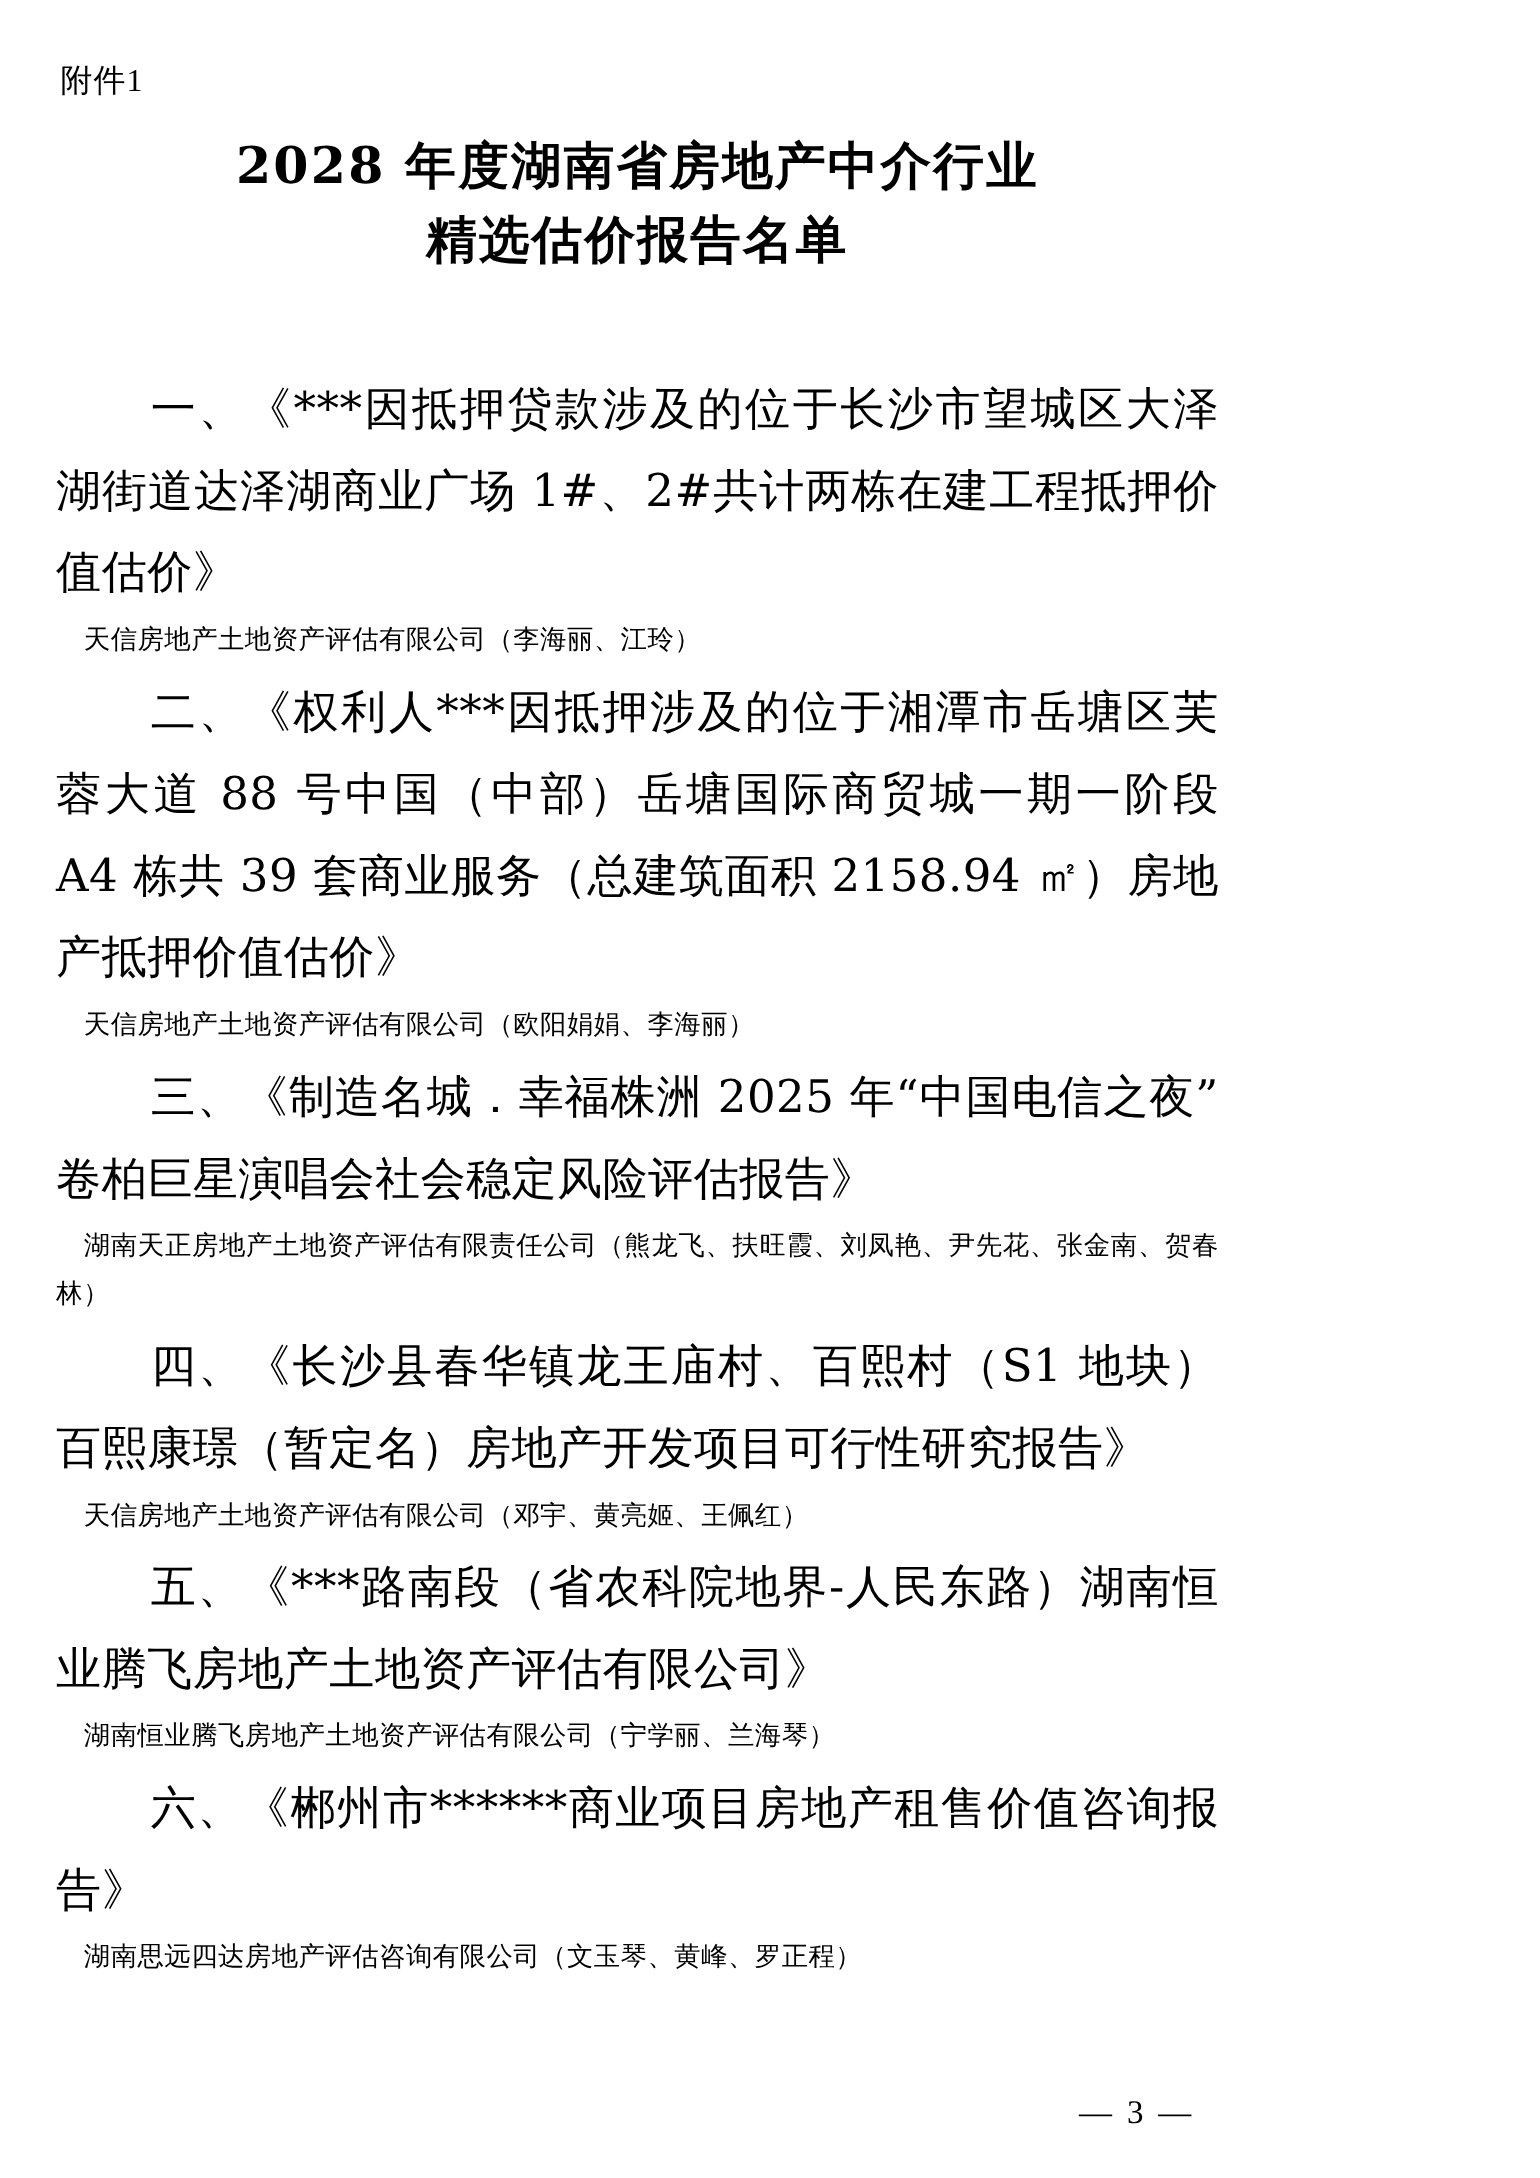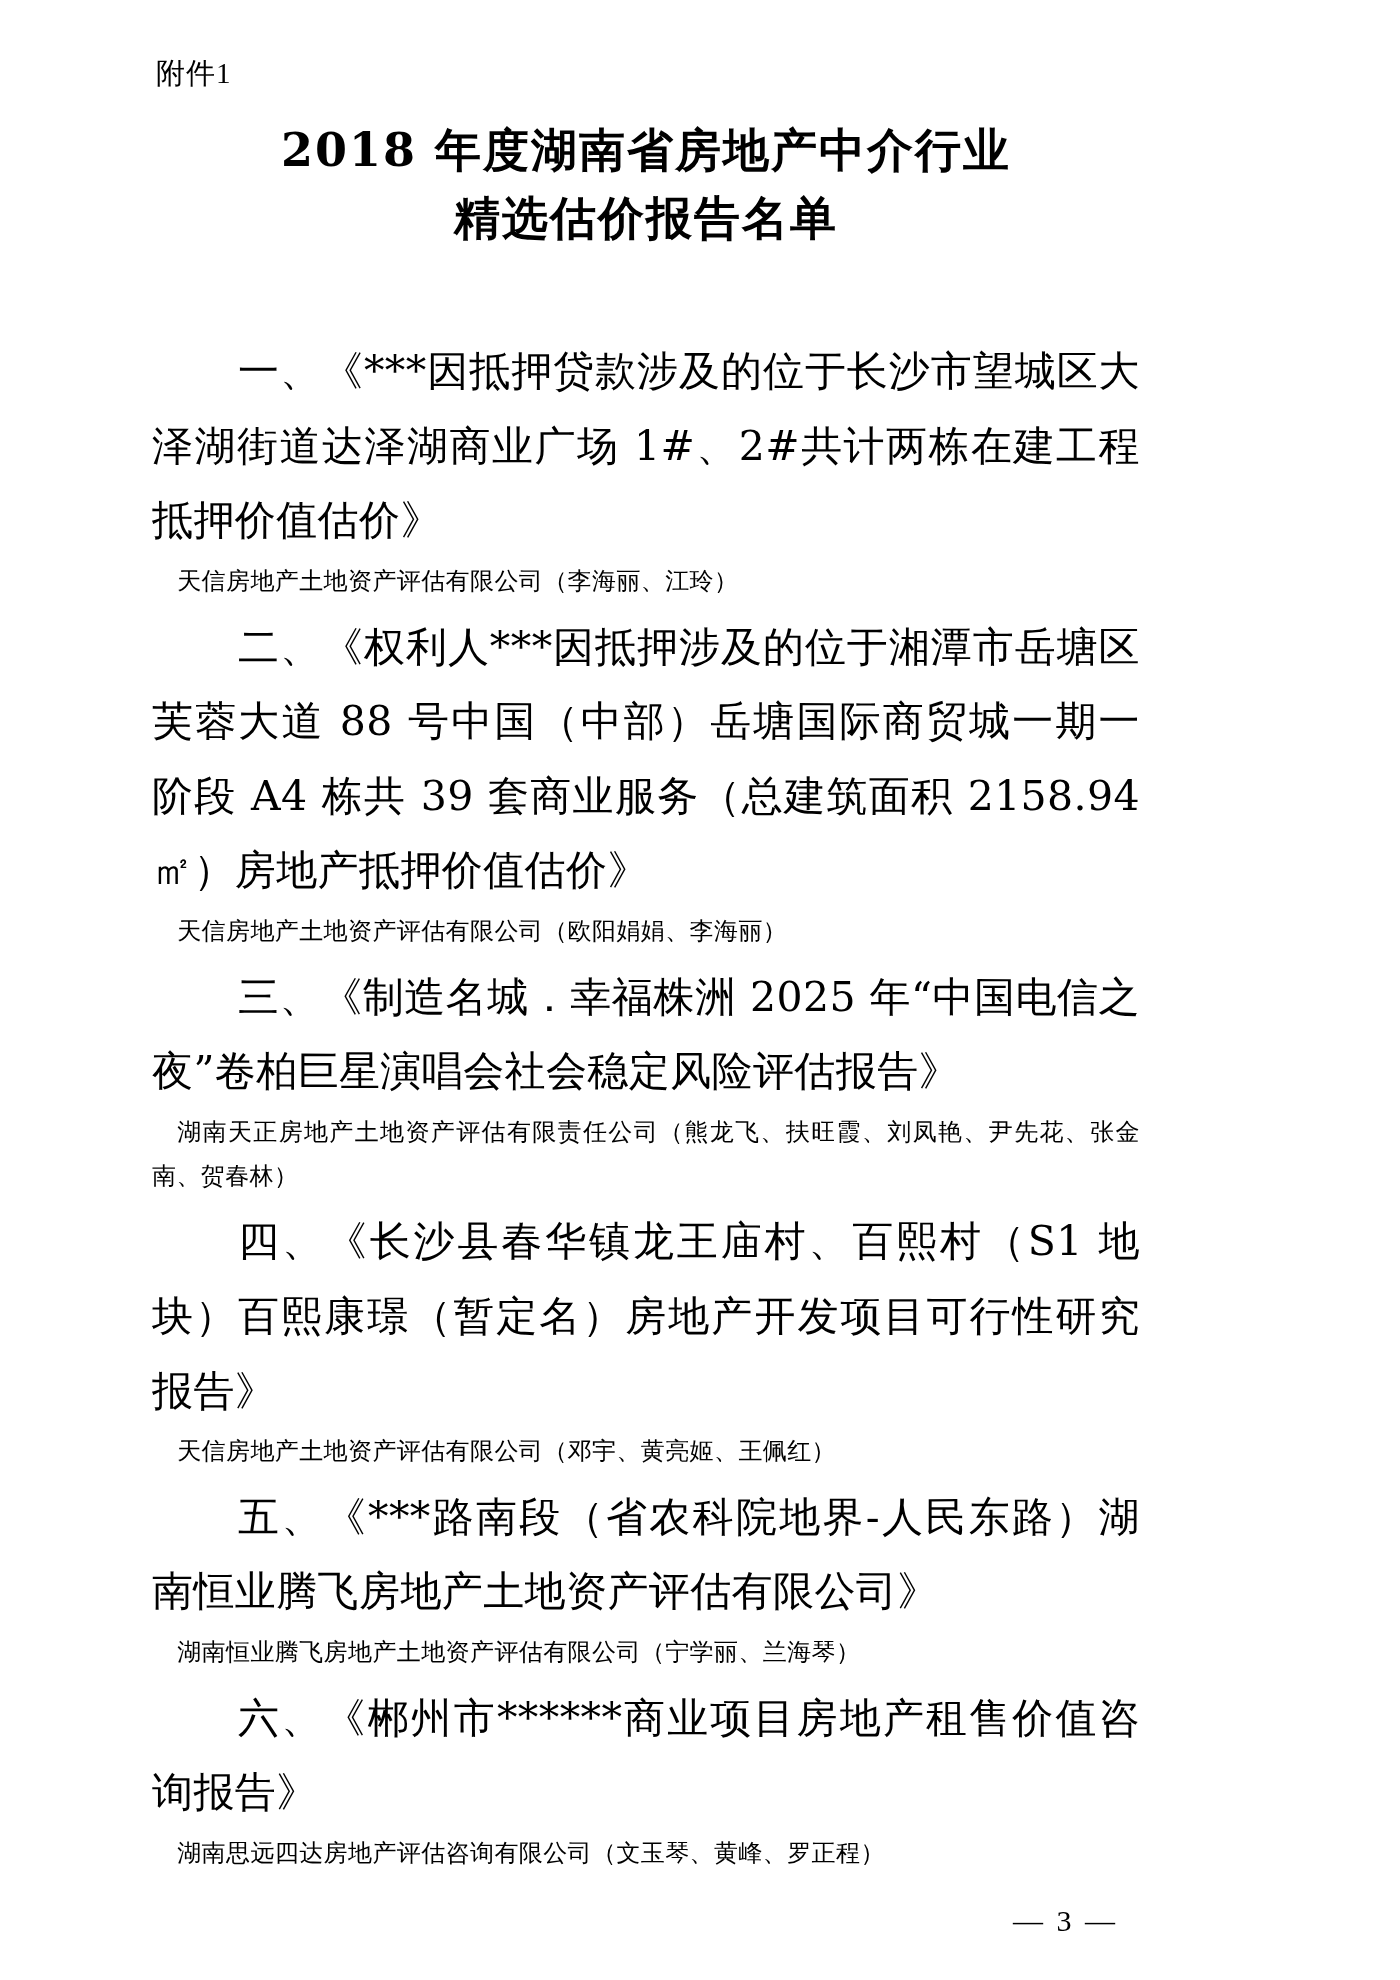--- a/index.html
+++ b/index.html
@@ -14,22 +14,21 @@
     color: #000000;
     position: relative;
     overflow: hidden;
   }
   .page {
     position: absolute;
     top: 0; left: 0;
     width: 1204px;
     height: 1980px;
     box-sizing: border-box;
-    padding: 48px 96px 40px 120px;
-    margin-left: 32px;
+    padding: 48px 96px 40px 51px;
   }
   .attachment-label {
     font-size: 29px;
     letter-spacing: 1px;
     margin: 6px 0 0 4px;
     font-family: "Liberation Serif", "DejaVu Serif", serif;
   }
   .doc-title {
     text-align: center;
     font-size: 46px;
@@ -80,21 +79,21 @@
   }
 </style>
 </head>
 <body>
 
 <div class="page">
 
   <div class="attachment-label">附件1</div>
 
   <div class="doc-title">
-    <span class="line">2018 年度湖南省房地产中介行业</span>
+    <span class="line">2028 年度湖南省房地产中介行业</span>
     <span class="line">精选估价报告名单</span>
   </div>
 
   <div class="body-block">
 
     <div class="entry">
       <p class="para indent">一、《***因抵押贷款涉及的位于长沙市望城区大泽湖街道达泽湖商业广场 1#、2#共计两栋在建工程抵押价值估价》</p>
       <p class="firm">天信房地产土地资产评估有限公司（李海丽、江玲）</p>
     </div>
 

